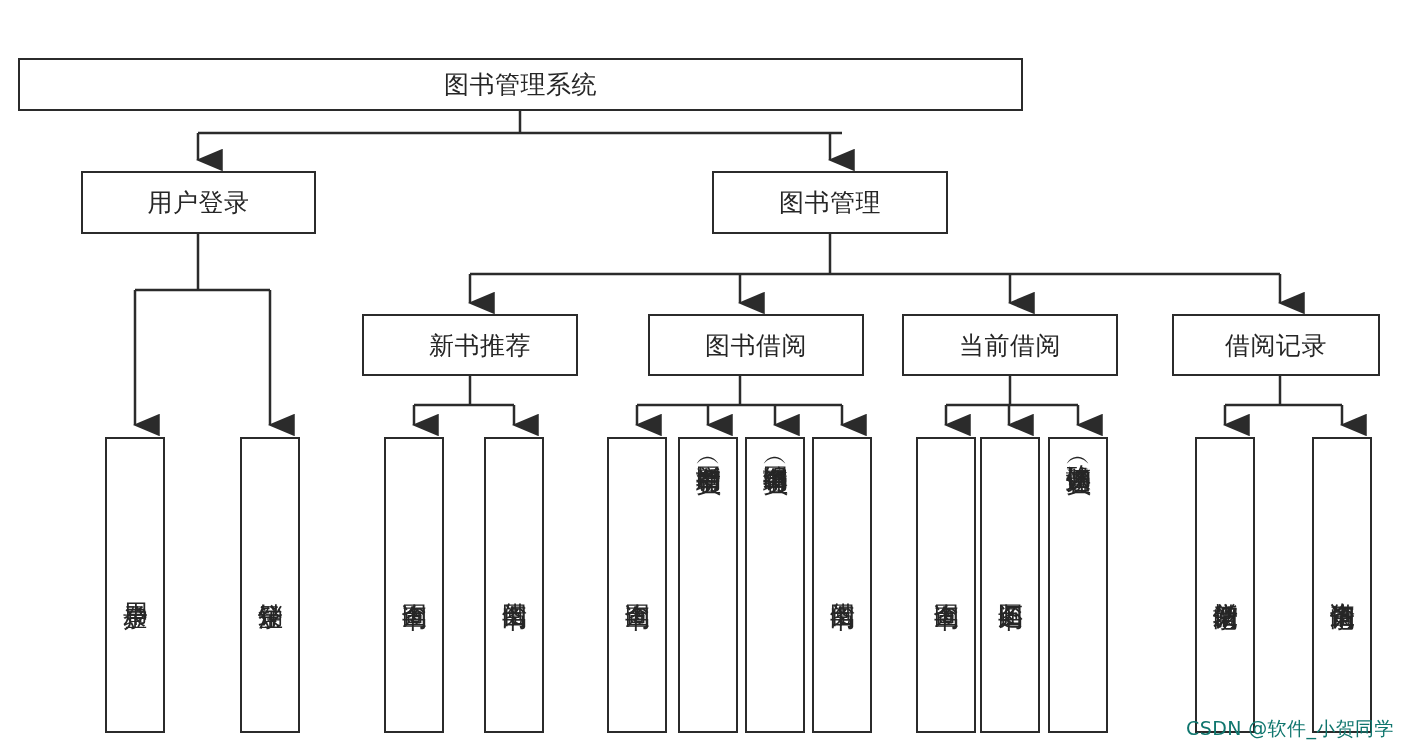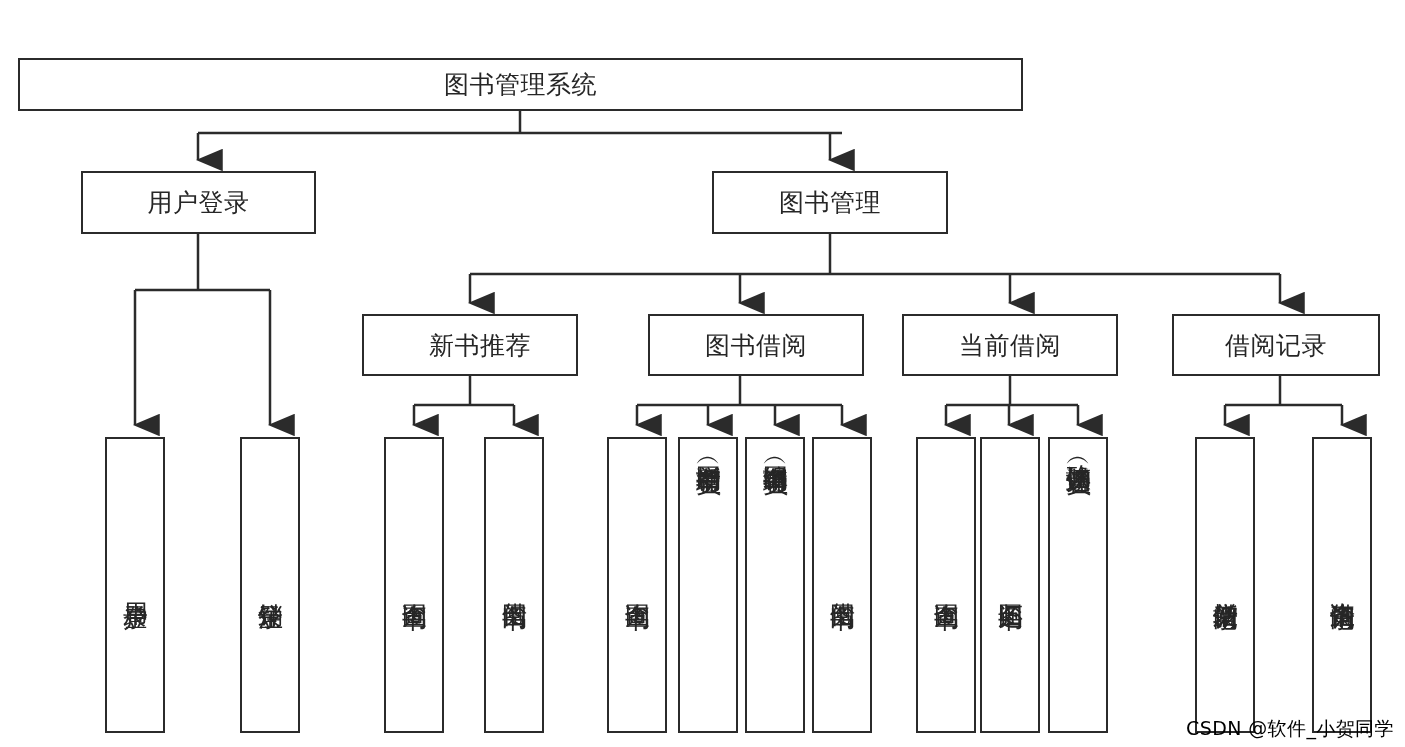--- a/index.html
+++ b/index.html
@@ -56,21 +56,21 @@
     line-height: 1.12;
     letter-spacing: 1px;
     white-space: nowrap;
     color: #262626;
   }
   .watermark {
     position: absolute;
     left: 1186px;
     top: 716px;
     font-size: 19px;
-    color: #000000;
+    color: #0f766e;
     white-space: nowrap;
     letter-spacing: 0.4px;
   }
 </style>
 </head>
 <body>
 
 <div id="stage">
 
   <svg id="edges" viewBox="0 0 1405 747" xmlns="http://www.w3.org/2000/svg">

